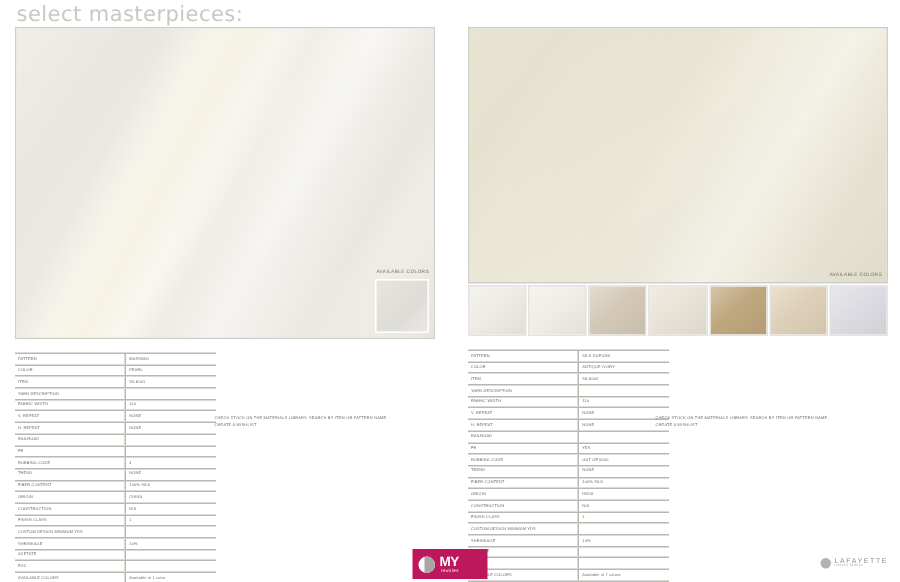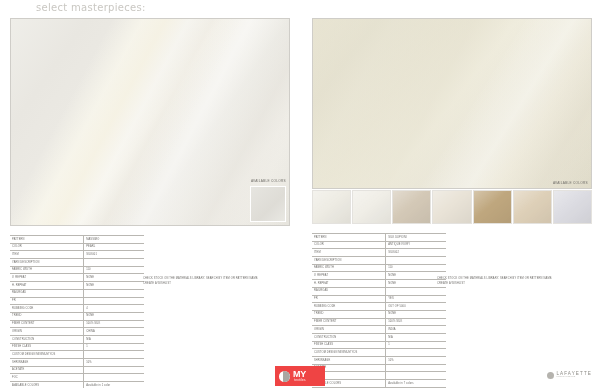--- a/index.html
+++ b/index.html
@@ -15,26 +15,25 @@
     font-family: "Liberation Sans", sans-serif;
     color: #5a5a5a;
     position: relative;
   }
 
   
   .page-title {
     position: absolute;
     left: 11px;
     top: 2px;
-    font-size: 10px;
+    font-size: 14px;
     letter-spacing: 0.3px;
     color: #c9c7c2;
     font-family: "DejaVu Sans", sans-serif;
     white-space: nowrap;
-    margin-left: 25px;
   }
 
   
   .panel {
     position: absolute;
     top: 18px;
   }
   .panel-left  { left: 10px;  width: 280px; }
   .panel-right { left: 312px; width: 280px; }
 
@@ -182,21 +181,21 @@
 
   
   .logo-my {
     position: absolute;
     left: 275px;
     top: 366px;
     width: 50px;
     height: 20px;
     display: flex;
     align-items: center;
-    background: #ef4444;
+    background: #be185d;
     text-align: right;
   }
   .logo-my-mark {
     width: 18px; height: 18px;
     display: flex; align-items: center; justify-content: center;
   }
   .logo-my-mark .disc {
     width: 11px; height: 11px; border-radius: 50%;
     background: #ffffff;
     position: relative;

